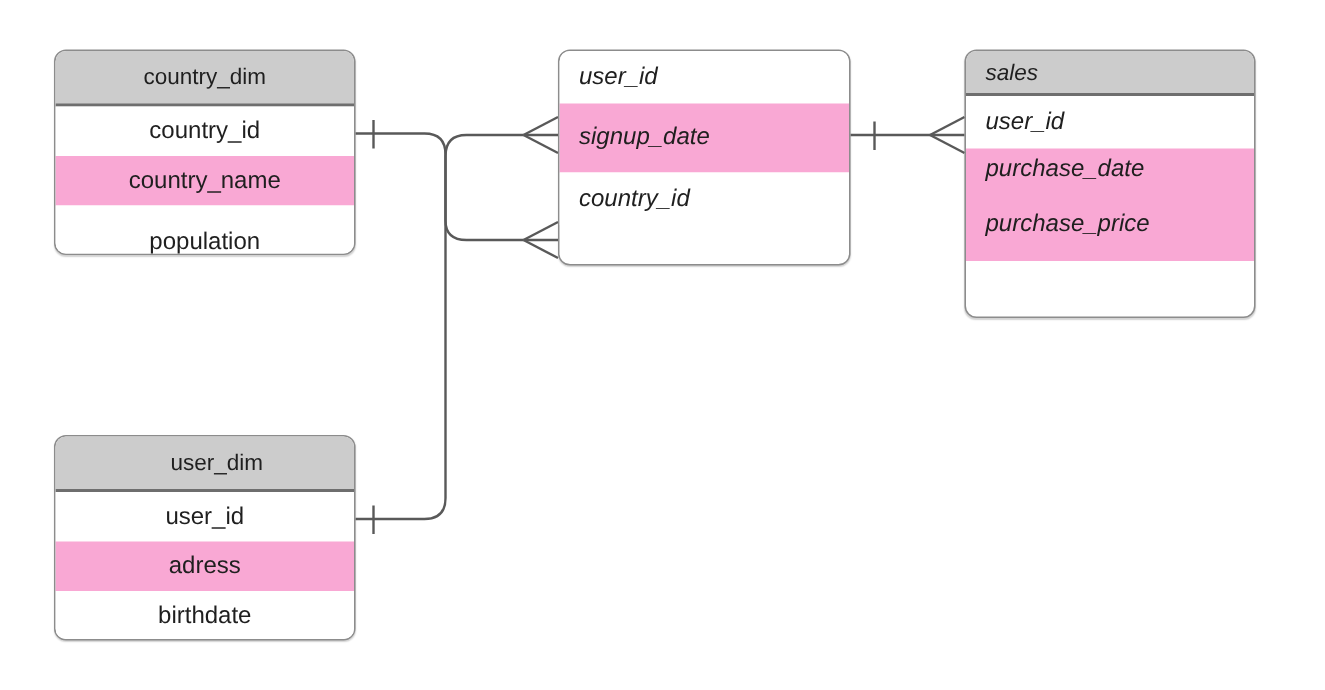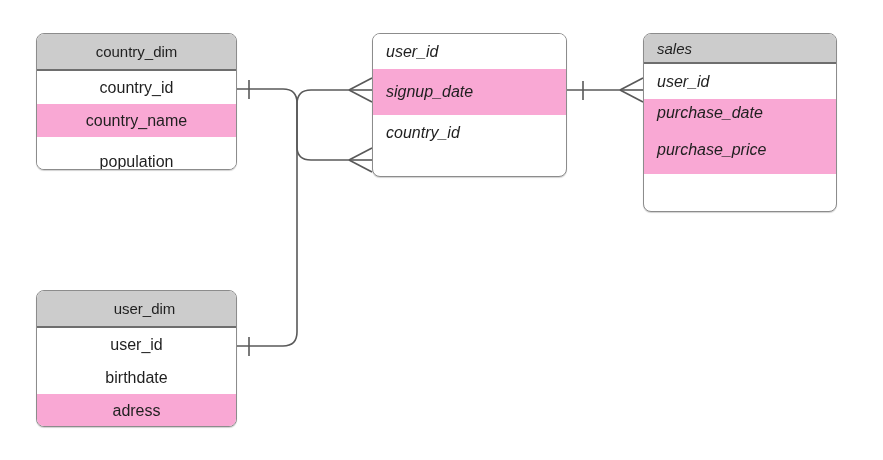--- a/index.html
+++ b/index.html
@@ -128,17 +128,17 @@
   <div class="entity style-italic" style="left:643px; top:33px; width:194px; height:179px;">
     <div class="ent-header" style="height:30px;">sales</div>
     <div class="attr" style="height:35px;">user_id</div>
     <div class="attr alt" style="height:27px;">purchase_date</div>
     <div class="attr alt" style="height:48px;">purchase_price</div>
   </div>
 
   <div class="entity style-plain" style="left:36px; top:290px; width:201px; height:137px;">
     <div class="ent-header" style="height:37px;padding-left:16px;">user_dim</div>
     <div class="attr" style="height:33px;">user_id</div>
+    <div class="attr alt" style="height:33px;">adress</div>
     <div class="attr" style="height:33px;">birthdate</div>
-    <div class="attr alt" style="height:33px;">adress</div>
   </div>
 
 </div>
 
 </body></html>

